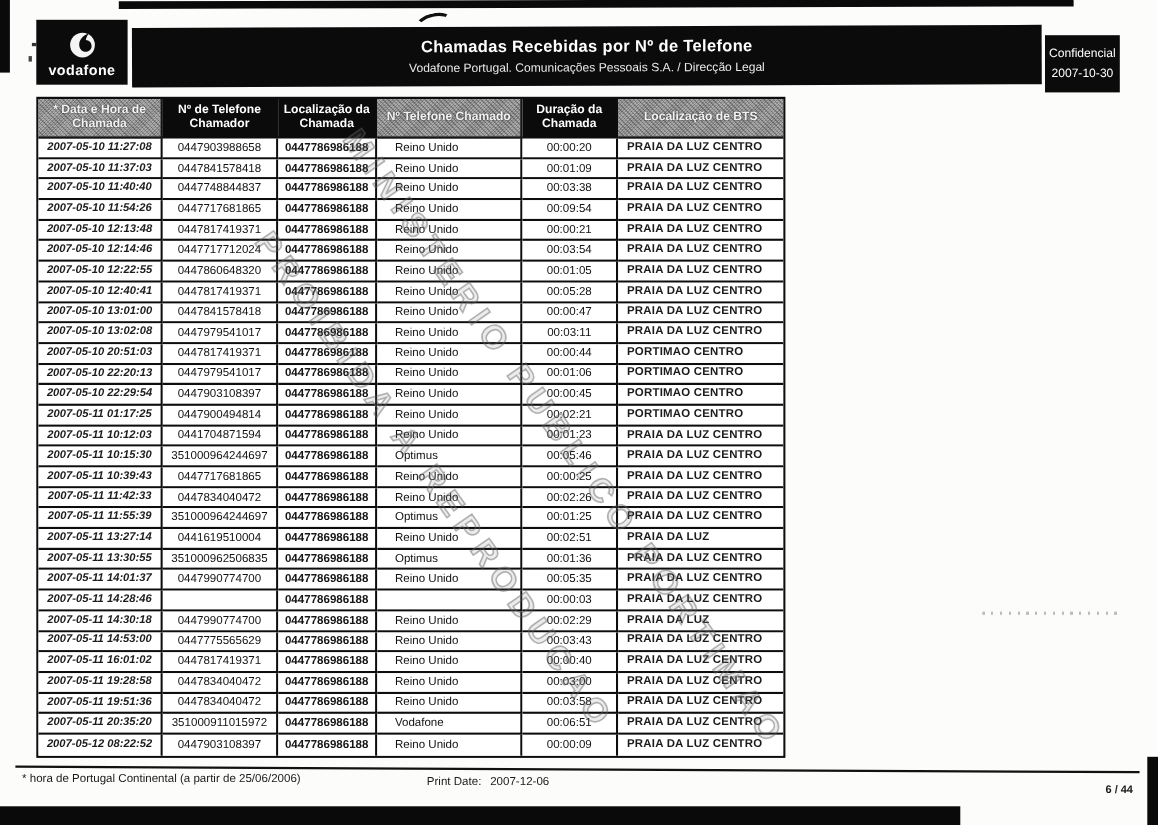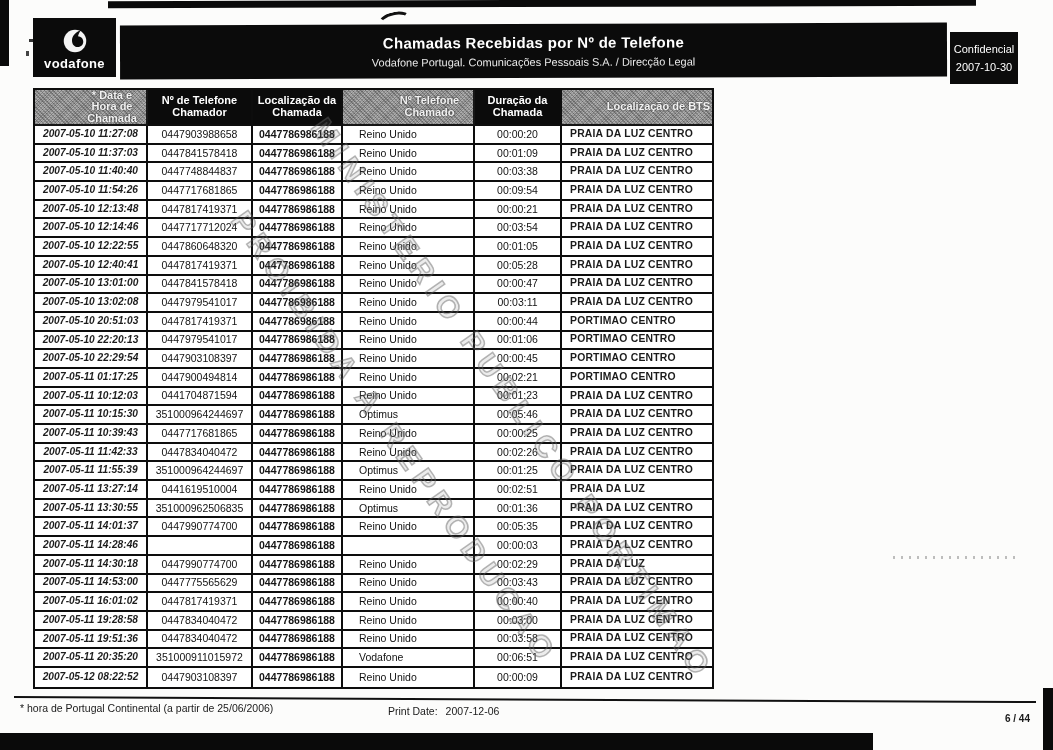--- a/index.html
+++ b/index.html
@@ -34,21 +34,21 @@
   
   .grain{background-color:#b3b3b3;
     background-image:
       repeating-linear-gradient(45deg,rgba(0,0,0,.16) 0 1px,transparent 1px 3px),
       repeating-linear-gradient(-45deg,rgba(255,255,255,.22) 0 1px,transparent 1px 2px),
       repeating-linear-gradient(90deg,rgba(0,0,0,.07) 0 1px,transparent 1px 2px);}
   .grain-dark{background-color:#8f8f8f;
     background-image:
       repeating-linear-gradient(45deg,rgba(0,0,0,.25) 0 1px,transparent 1px 3px),
       repeating-linear-gradient(-45deg,rgba(255,255,255,.25) 0 1px,transparent 1px 2px),
-      repeating-linear-gradient(0deg,rgba(0,0,0,.10) 0 1px,transparent 1px 2px); padding-left: 43px;}
+      repeating-linear-gradient(0deg,rgba(0,0,0,.10) 0 1px,transparent 1px 2px);}
 
   
   .table{position:absolute;left:33px;top:88px;width:681px;border:2px solid #0d0d0d;box-sizing:border-box;}
   .trow{display:grid;grid-template-columns:113px 105px 90px 132px 87px 150px;}
   .cell{border-right:2px solid #0d0d0d;border-bottom:2px solid #0d0d0d;box-sizing:border-box;
         display:flex;align-items:center;justify-content:center;overflow:hidden;line-height:1.05;}
   .trow .cell:last-child{border-right:none;}
   .tbody .trow:last-child .cell{border-bottom:none;}
   .thead .cell{height:36px;font-weight:700;font-size:11px;text-align:center;}
   .hdr-black{background:#0b0b0b;color:#fff;}

